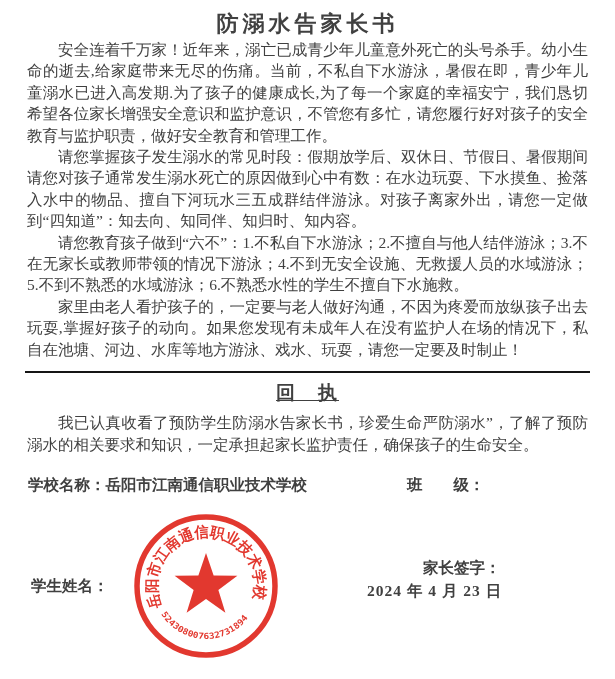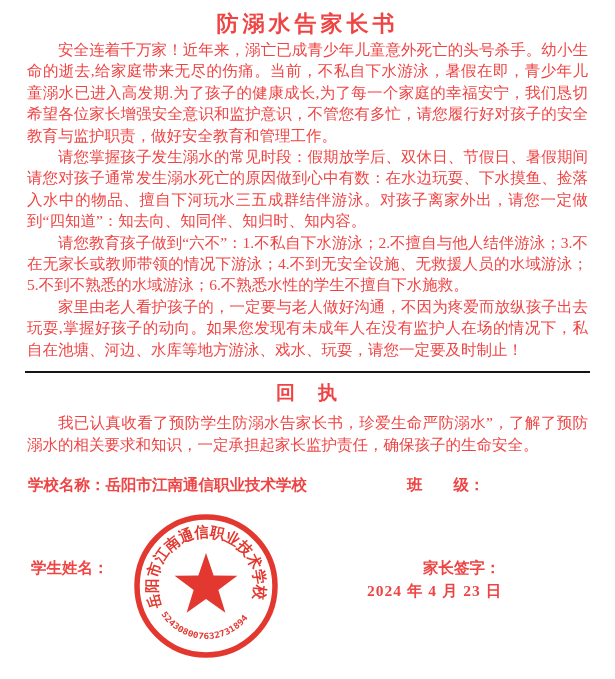--- a/index.html
+++ b/index.html
@@ -2,21 +2,21 @@
 <html><head>
 <meta charset="utf-8">
 <style>
   html,body{margin:0;padding:0;background:#ffffff;}
   .page{
     position:relative;
     width:615px;height:679px;
     box-sizing:border-box;
     padding:0 27px;
     background:#ffffff;
-    color:#ef4444;
+    color:#404040;
     font-family:"Liberation Serif","DejaVu Serif",serif;
     overflow:hidden;
   }
   .doc-title{
     margin:0;padding-top:9px;
     text-align:center;
     font-size:22px;font-weight:bold;
     letter-spacing:4px;
   }
   .salutation{
@@ -32,31 +32,32 @@
   .divider{
     border:none;
     border-top:2px solid #151515;
     margin:11px -2px 0 -2px;
   }
   .receipt-heading{
     margin:7px 0 0;
     text-align:center;
     font-size:19px;font-weight:bold;
     letter-spacing:2px;
+    text-decoration:underline;
   }
   .receipt-body{margin-top:6px;}
   .form{
     position:relative;
     height:158px;
     font-size:15.5px;
   }
   .form-item{position:absolute;white-space:nowrap;font-weight:bold;}
   .item-school{left:1px;top:20px;}
   .item-class{left:380px;top:20px;}
-  .item-student{left:4px;top:103px;font-family:Liberation Mono, monospace;}
+  .item-student{left:4px;top:121px;font-family:Liberation Mono, monospace;}
   .item-parent{left:396px;top:103px;}
   .item-date{left:340px;top:126px;font-weight:bold;letter-spacing:1px;text-align:center;}
   .stamp{
     position:absolute;
     left:129px;top:509px;
     width:154px;height:154px;
     opacity:.92;
     mix-blend-mode:multiply;
     pointer-events:none;
   }

